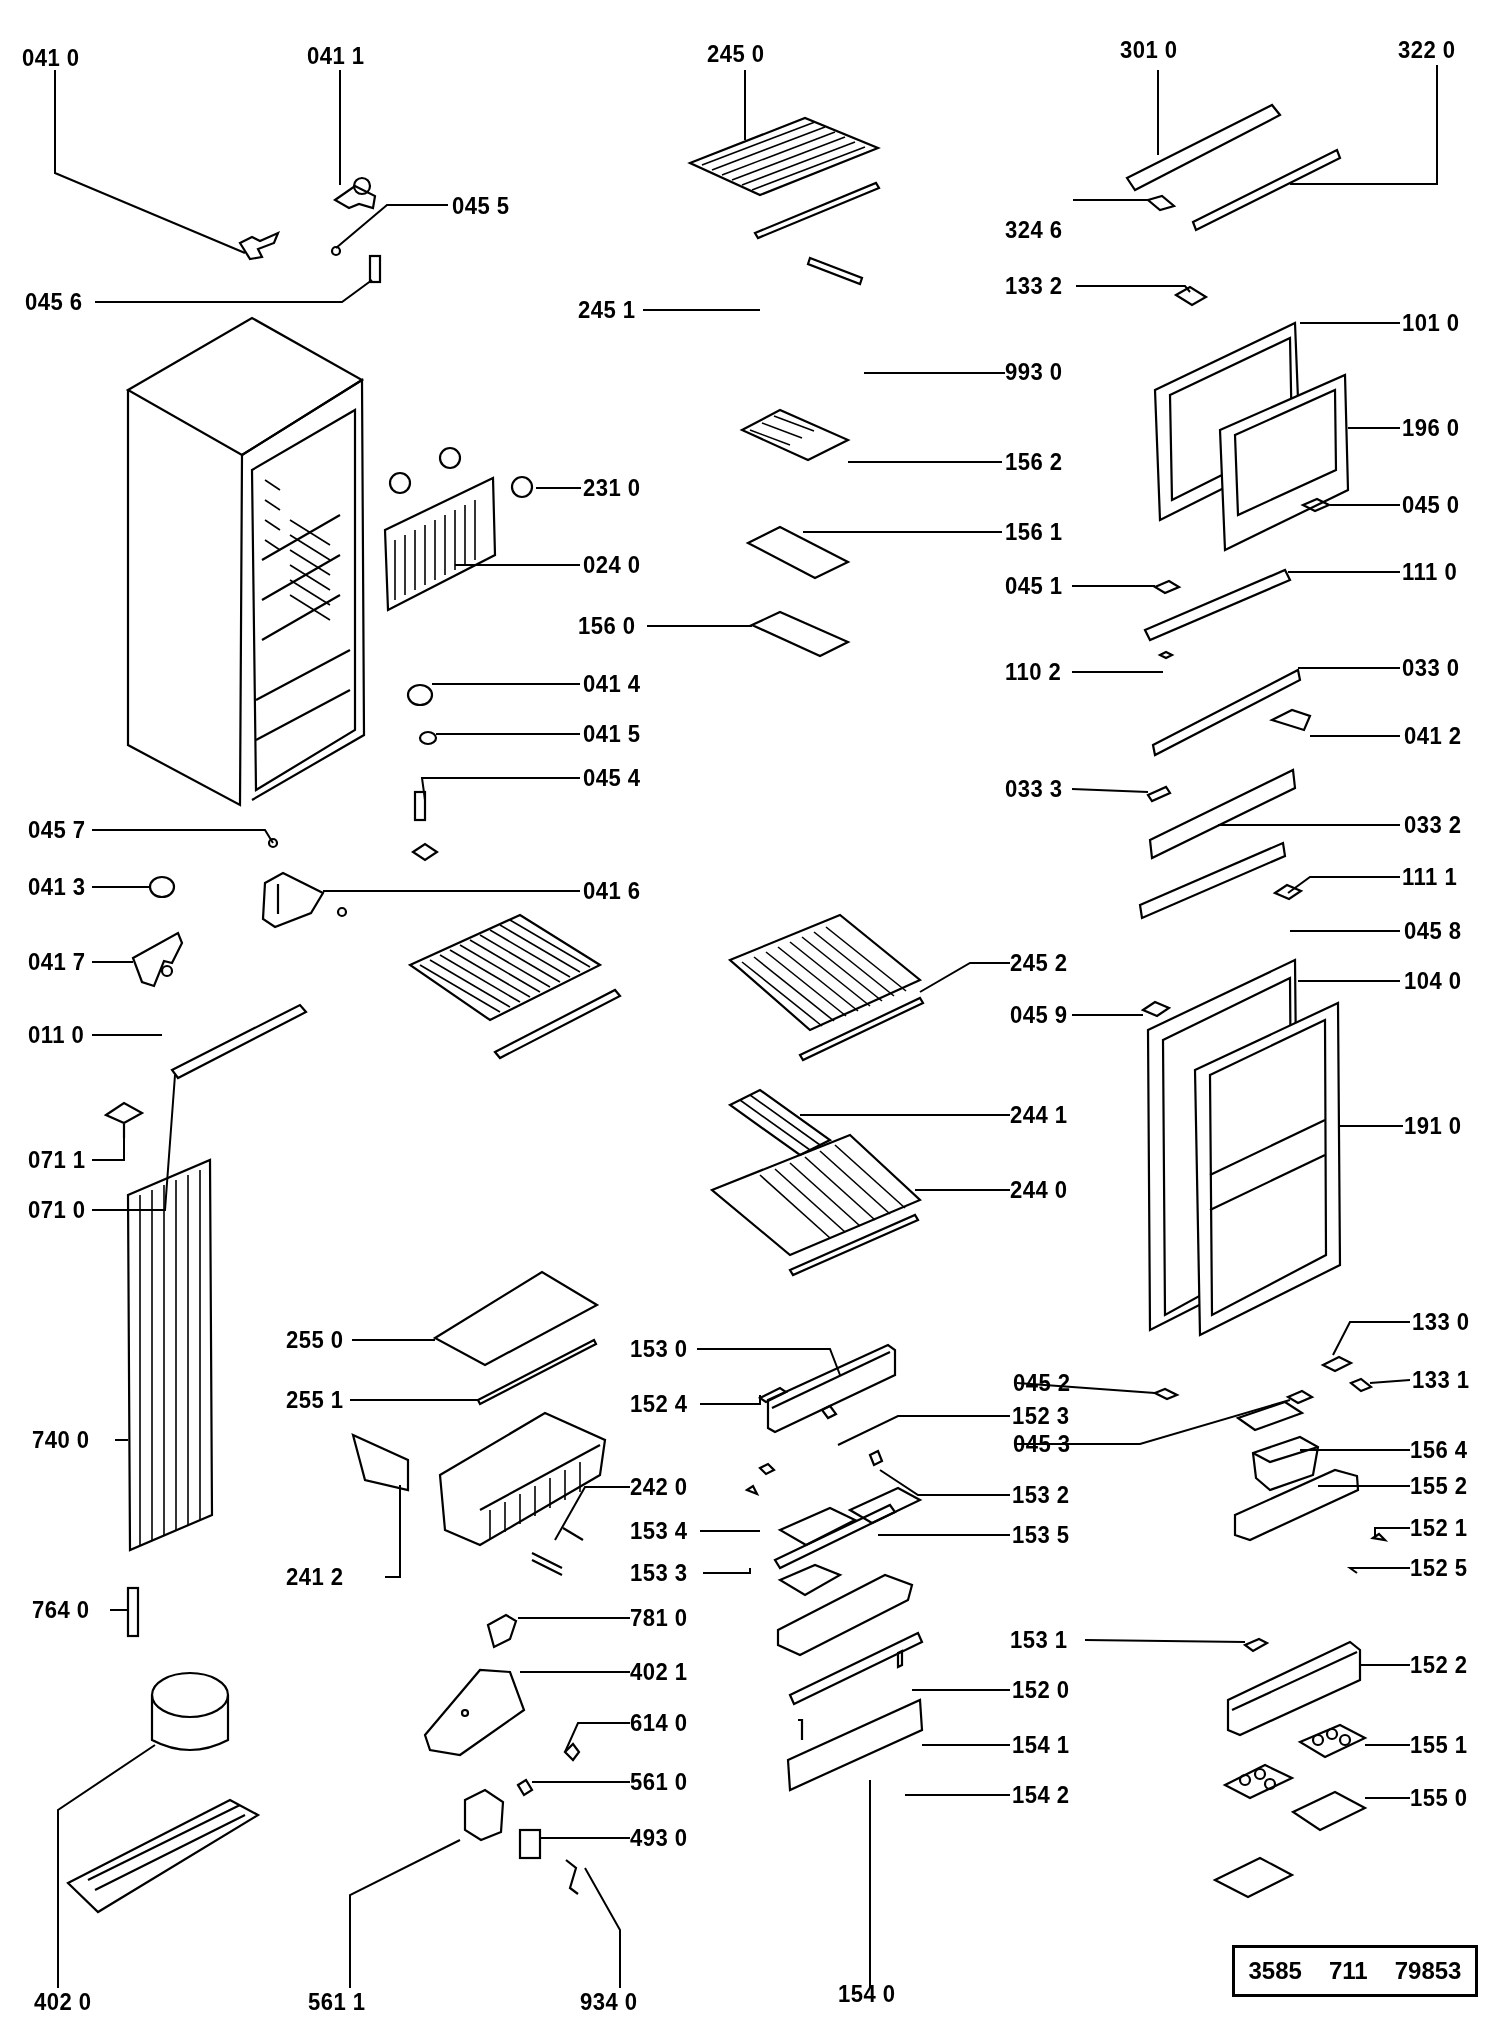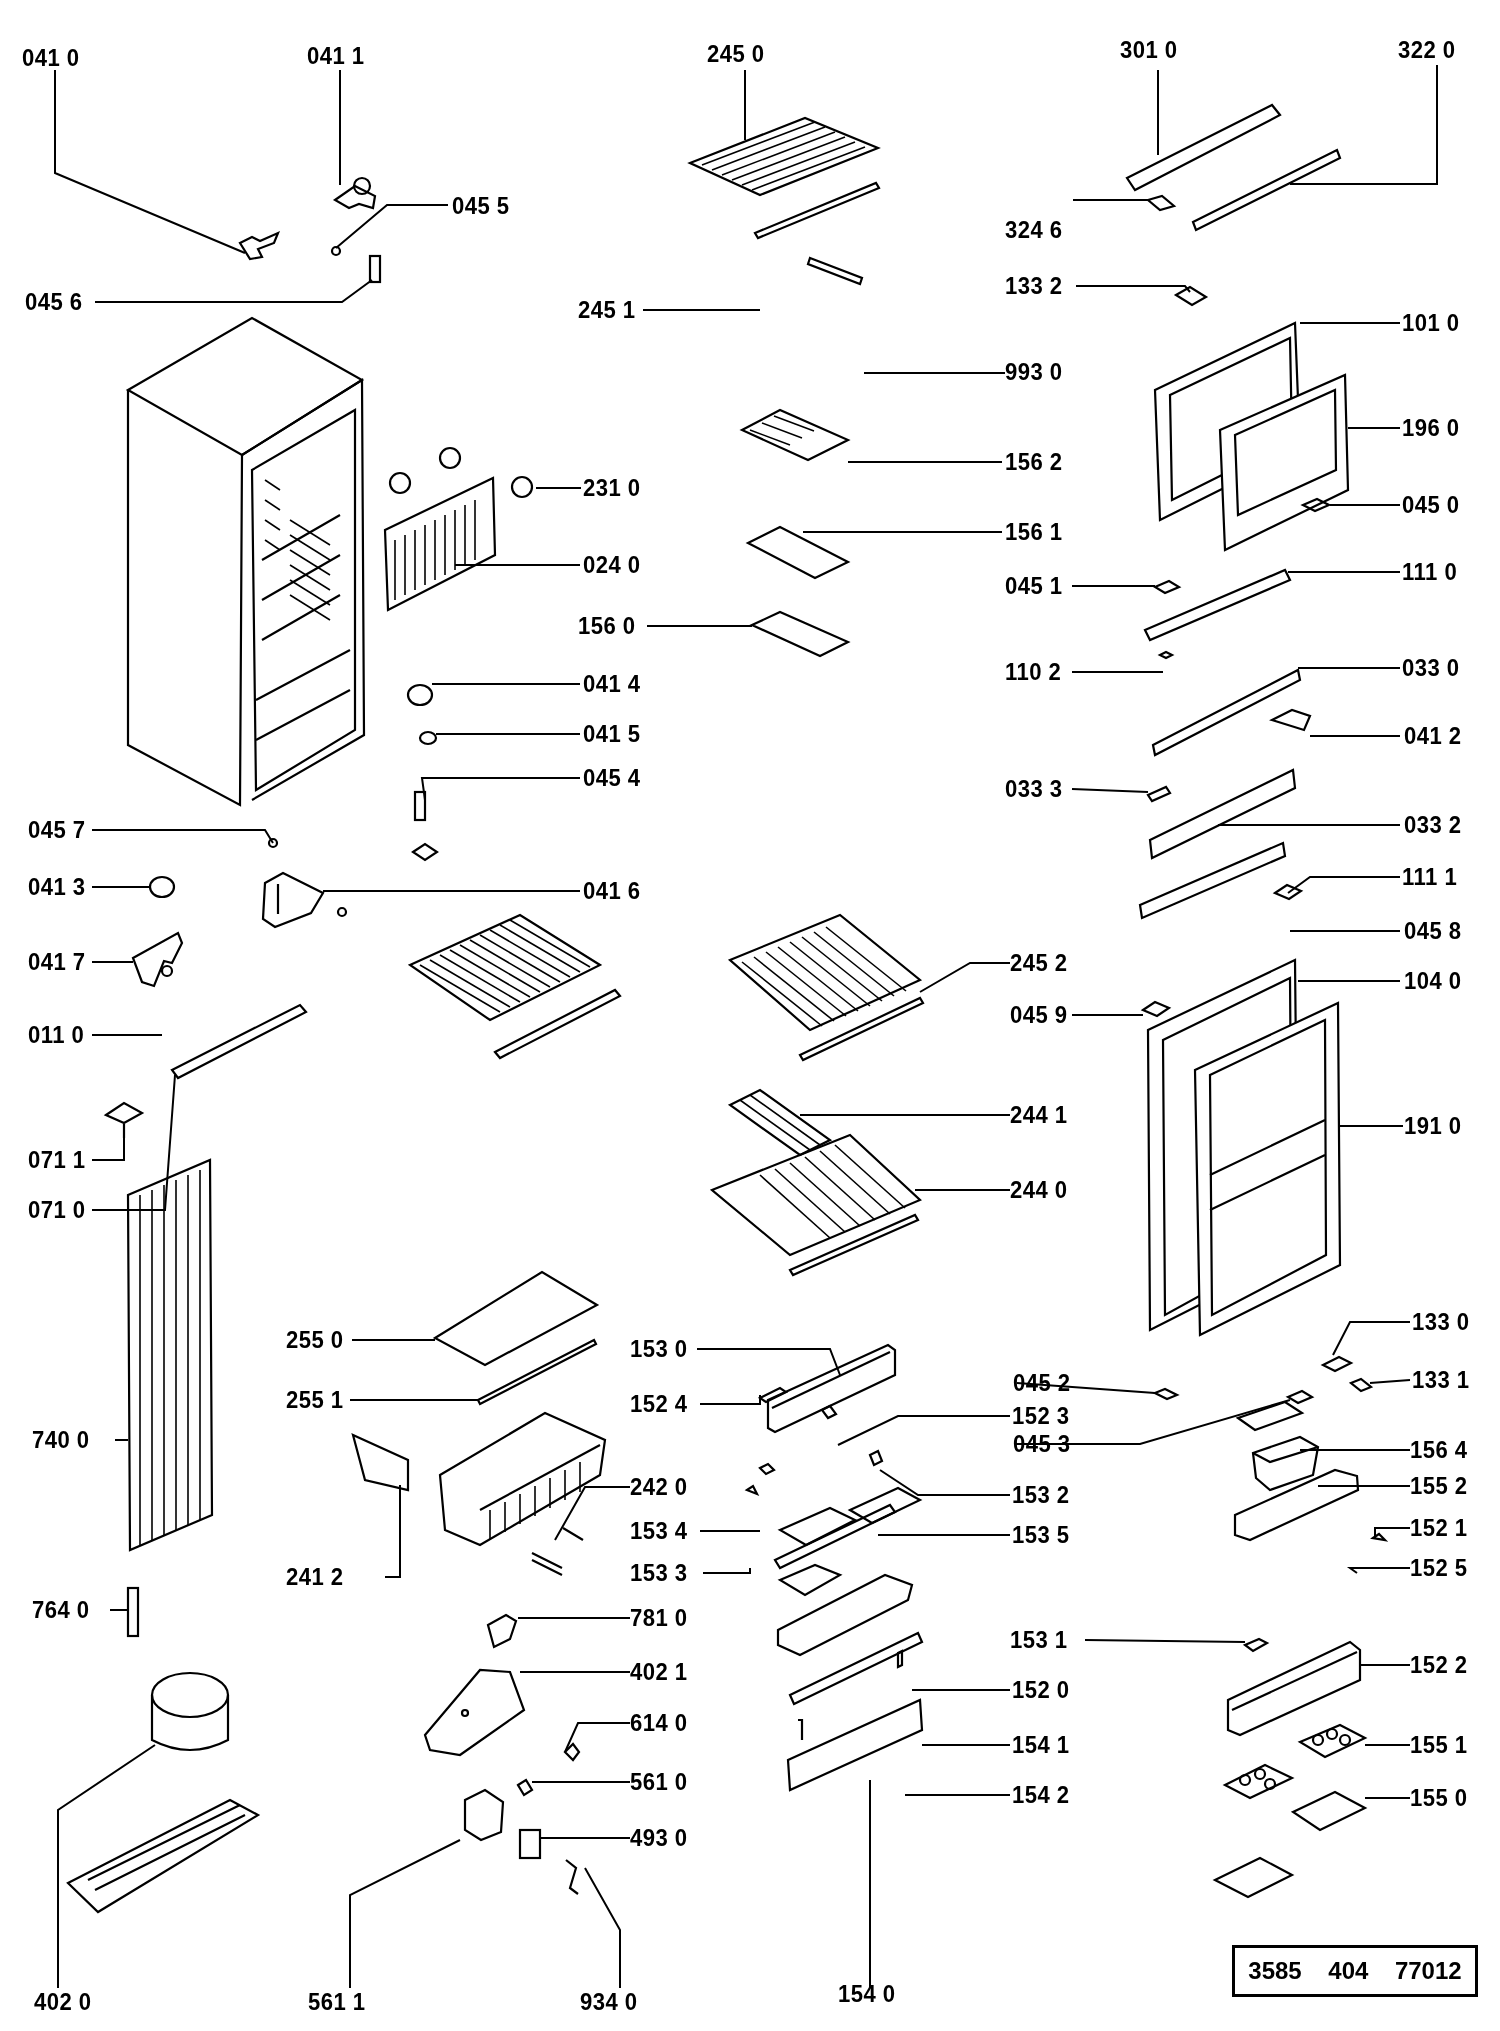--- a/index.html
+++ b/index.html
@@ -571,15 +571,15 @@
 <div class="lbl" style="left:1012px;top:1783px">154 2</div>
 <div class="lbl" style="left:1410px;top:1786px">155 0</div>
 <div class="lbl" style="left:630px;top:1826px">493 0</div>
 <div class="lbl" style="left:34px;top:1990px">402 0</div>
 <div class="lbl" style="left:308px;top:1990px">561 1</div>
 <div class="lbl" style="left:580px;top:1990px">934 0</div>
 <div class="lbl" style="left:838px;top:1982px">154 0</div>
 
 <div id="docbox">
   <span>3585</span>
-  <span>404</span>
-  <span>77012</span>
+  <span>711</span>
+  <span>79853</span>
 </div>
 
 </body></html>

